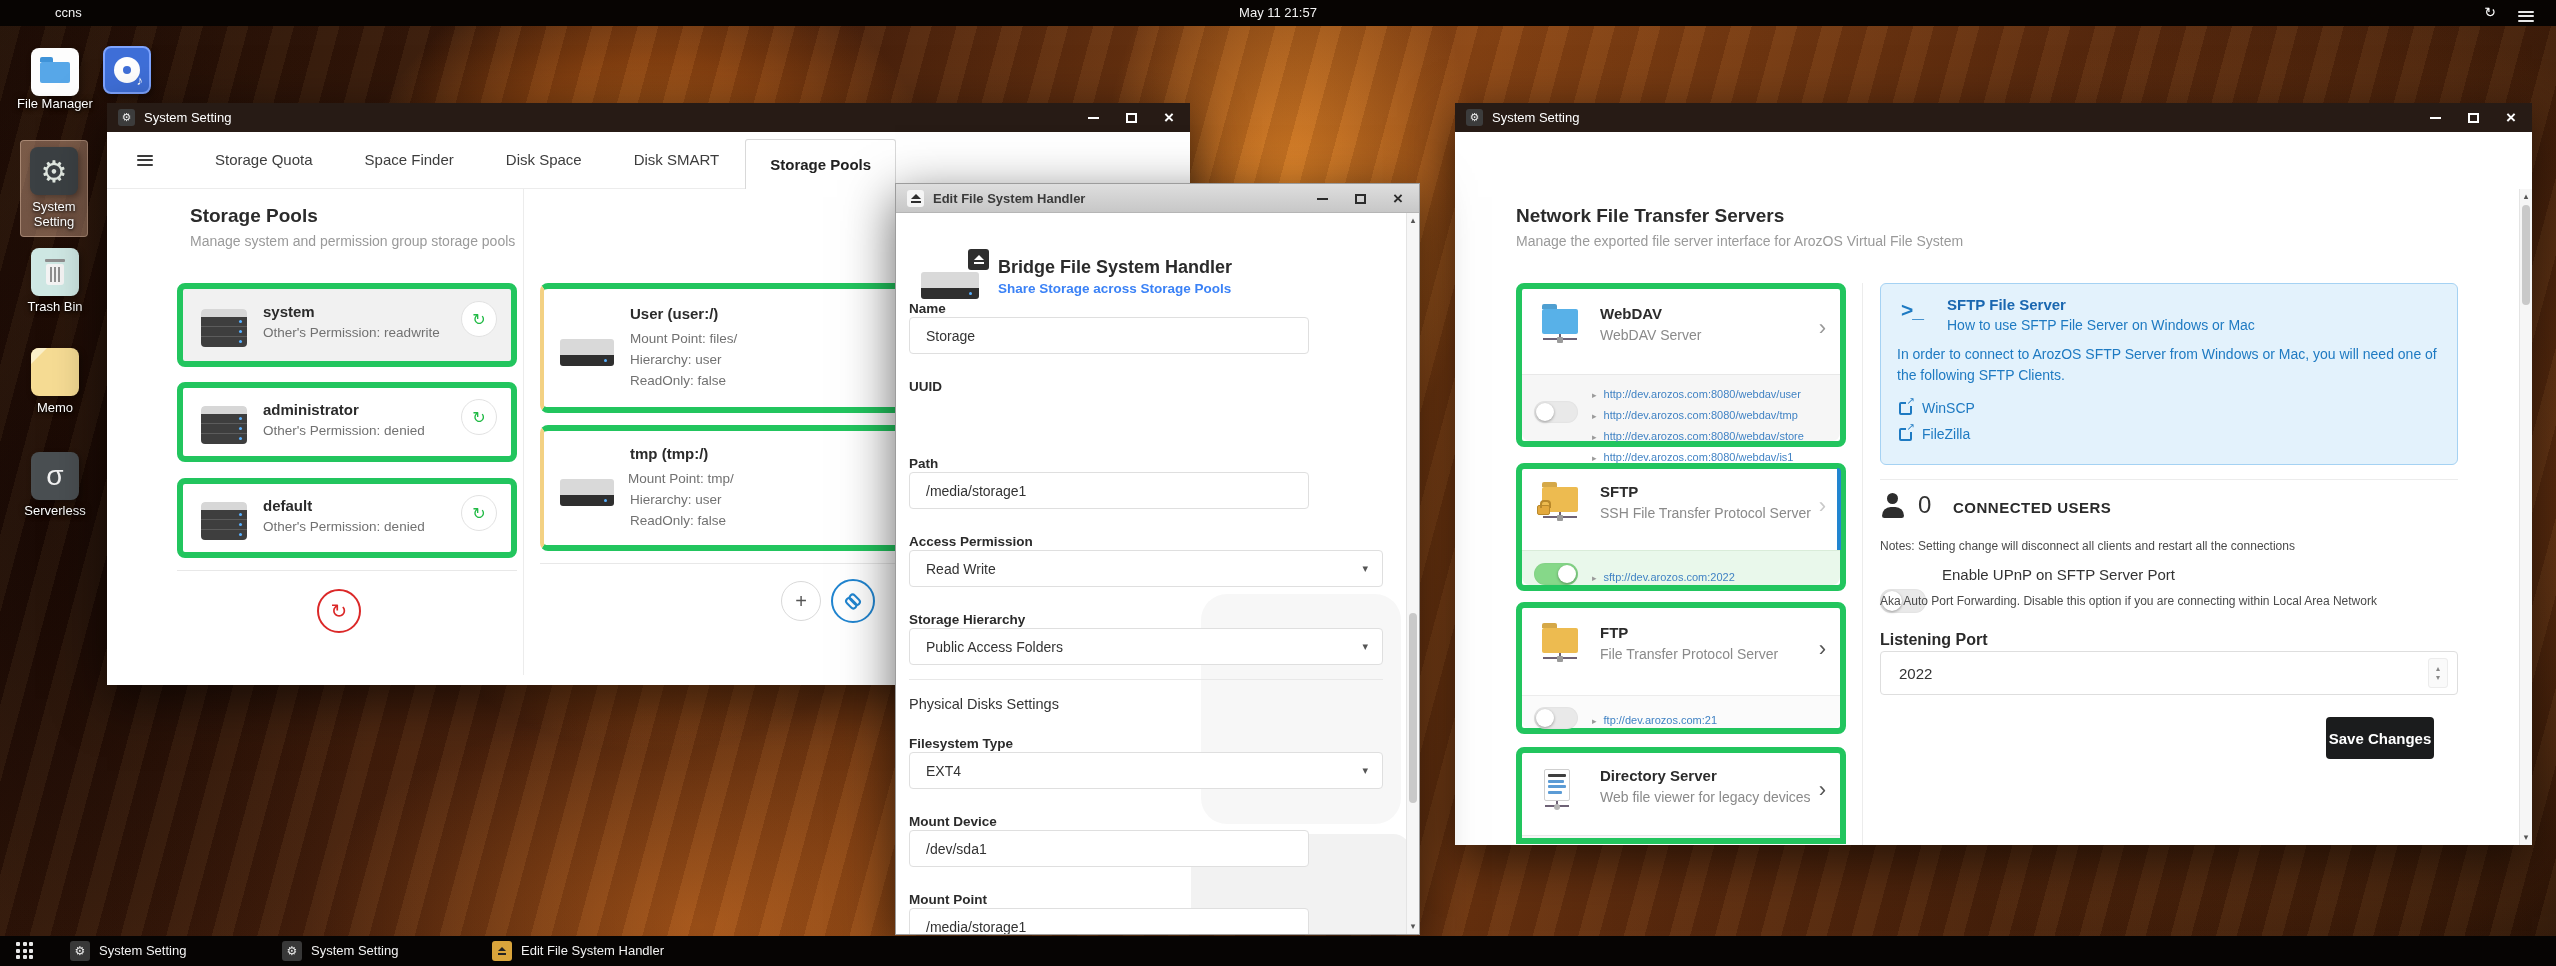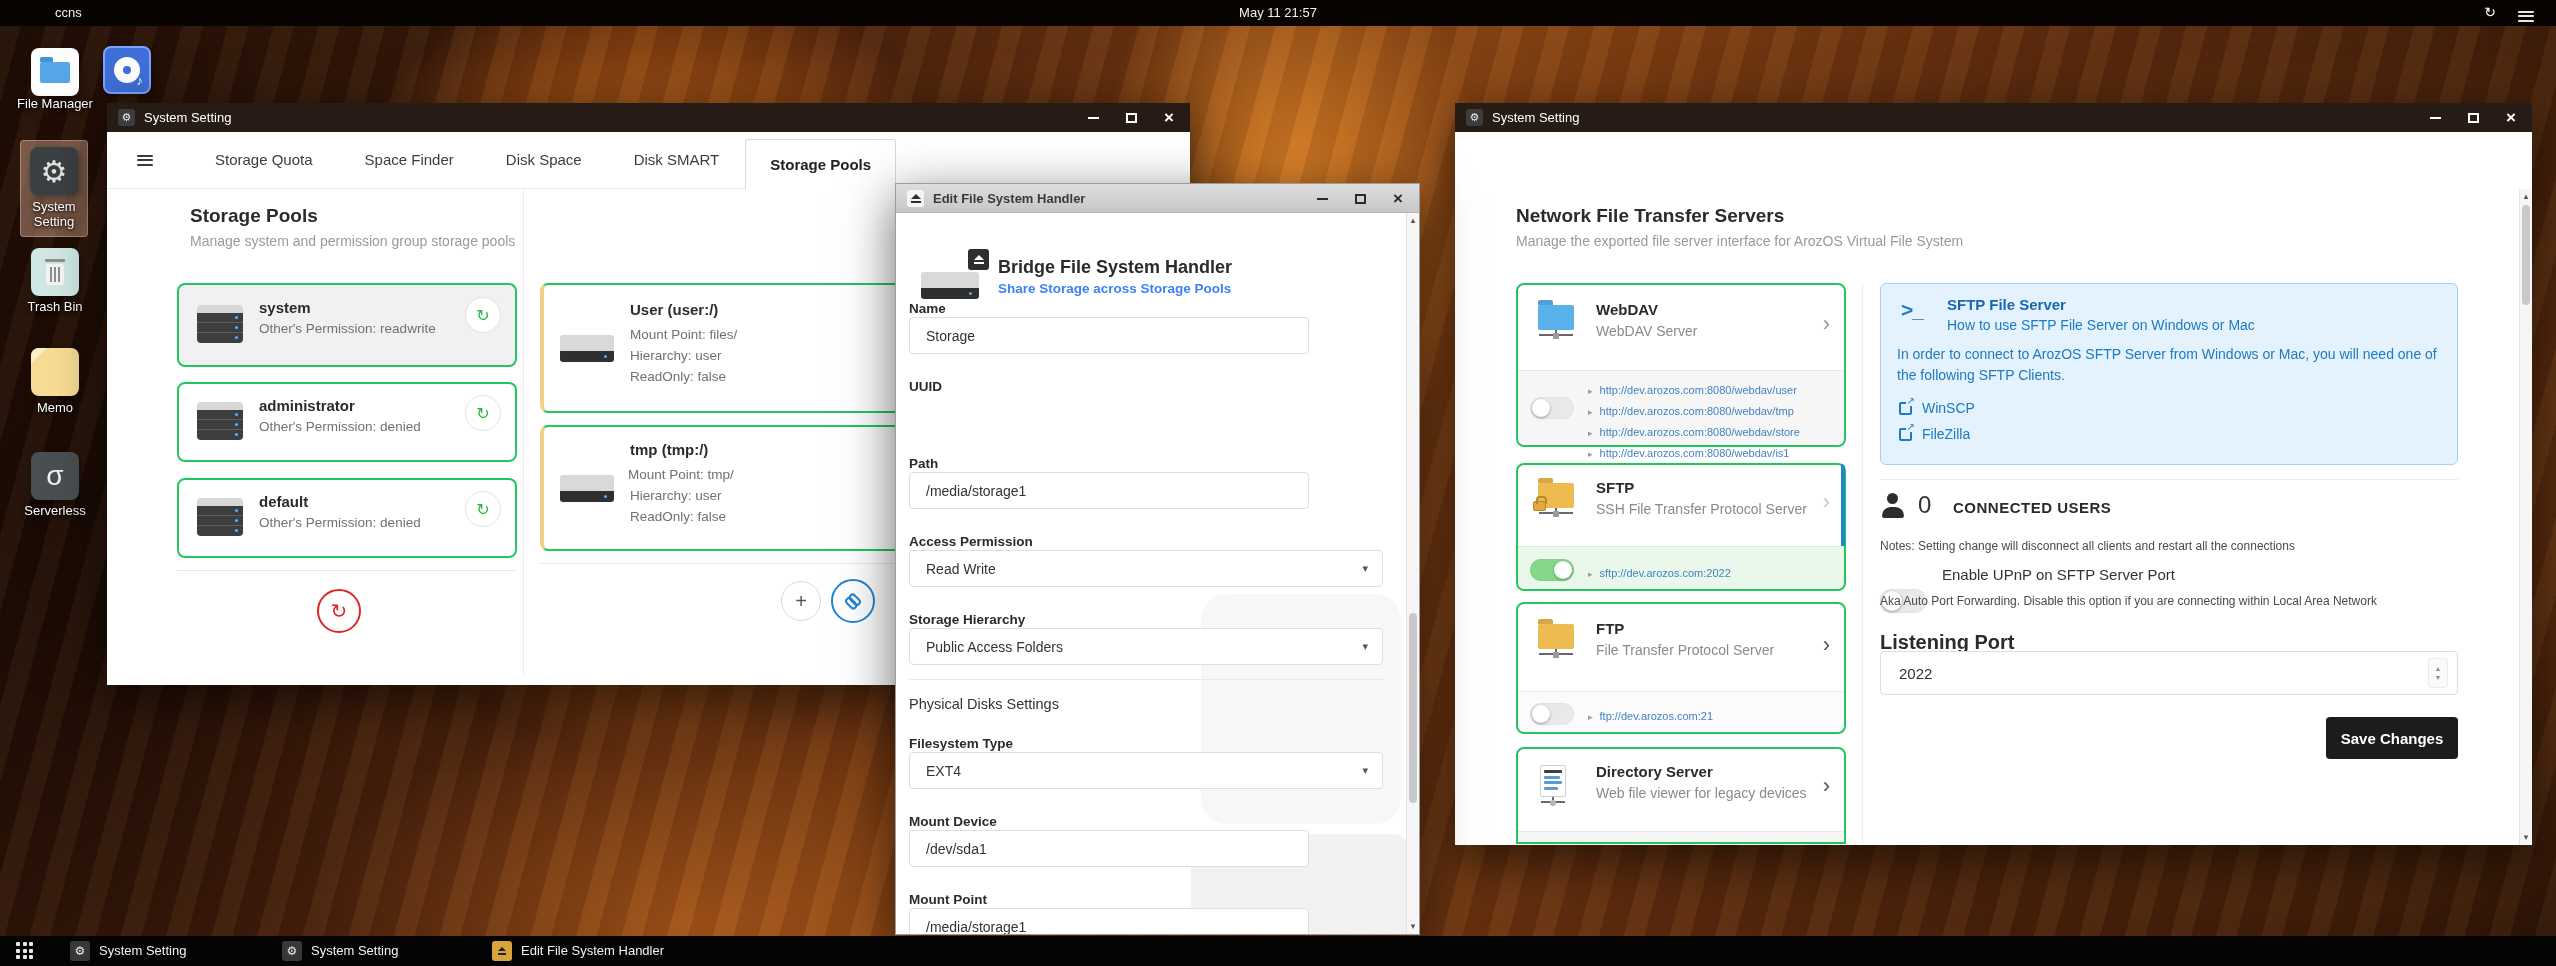--- a/index.html
+++ b/index.html
@@ -67,21 +67,21 @@
   .tabbar{position:absolute;left:0;right:0;top:29px;height:57px;background:#fff;border-bottom:1px solid #ececec;
           display:flex;align-items:flex-end;}
   .tabbar .burger b{background:#3a3a3a;}
   .tab{font-size:15px;color:#3d3d3d;padding:0 26px;line-height:56px;white-space:nowrap;}
   .tab.active{border:1px solid #d9d9d9;border-bottom:0;border-radius:3px 3px 0 0;font-weight:bold;
           line-height:49px;background:#fff;margin-bottom:-1px;padding:0 24px;color:#222;}
   .content{position:absolute;left:0;right:0;top:86px;bottom:0;background:#fff;overflow:hidden;}
 
   .h2{font-size:19px;font-weight:bold;color:#2b2b2b;}
   .sub{font-size:14px;color:#9a9a9a;}
-  .card{position:absolute;background:#fff;border:2px solid #22c55e;border-radius:8px;}
+  .card{position:absolute;background:#fff;border:6px solid #22c55e;border-radius:8px;}
   .card.selected{background:#f1f1f1;}
   .card.yellowedge{border-left:4px solid #f3d183;}
   .cname{font-size:15px;font-weight:bold;color:#2b2b2b;}
   .cdetail{font-size:13.5px;color:#717171;}
   .vdiv{width:1px;background:#ececec;}
   .hdiv{height:1px;background:#e8e8e8;}
 
   
   .srv{width:46px;border-radius:4px;overflow:hidden;}
   .srv .cap{height:8px;background:#d7d7d7;border-radius:4px 4px 0 0;}
@@ -556,30 +556,30 @@
       <div class="abs" style="left:463px;top:302px;font-size:24px;font-weight:300;color:#333;">0</div>
       <div class="abs" style="left:498px;top:310px;font-size:15px;font-weight:bold;color:#2a2a2a;letter-spacing:.5px;">CONNECTED USERS</div>
       <div class="abs" style="left:425px;top:350px;font-size:12px;color:#4a4a4a;">Notes: Setting change will disconnect all clients and restart all the connections</div>
 
       <div class="toggle abs" style="left:425px;top:374px;width:46px;height:24px;">
           <i style="width:20px;height:20px;"></i>
         </div>
       <div class="abs" style="left:487px;top:377px;font-size:15px;color:#333;">Enable UPnP on SFTP Server Port</div>
       <div class="abs" style="left:425px;top:405px;font-size:12px;color:#4a4a4a;">Aka Auto Port Forwarding. Disable this option if you are connecting within Local Area Network</div>
 
-      <div class="abs flabel" style="left:425px;top:442px;font-size:20px;">Listening Port</div>
+      <div class="abs flabel" style="left:425px;top:442px;font-size:16px;">Listening Port</div>
       <div class="abs" style="left:425px;top:462px;width:578px;height:44px;border:1px solid #dedede;border-radius:4px;background:#fff;">
         <input style="position: absolute; left: 0px; top: 0px; width: 100%; height: 100%; border: 0px; outline: none; font-size: 15px; color: rgb(51, 51, 51); padding: 0px 18px; font-family: inherit; background: transparent;" value="2022">
         <div class="spin">
           <span>▴</span>
           <span>▾</span>
         </div>
       </div>
 
-      <div class="abs savebtn" style="left:871px;top:528px;width:132px;height:42px;">Save Changes</div>
+      <div class="abs savebtn" style="left:871px;top:528px;width:108px;height:42px;">Save Changes</div>
 
       <div class="vscroll">
         <div class="arr" style="top:2px;">▴</div>
         <div class="thumb" style="top:16px;height:100px;"></div>
         <div class="arr" style="bottom:2px;">▾</div>
       </div>
     </div>
   </div>
 
   <div class="abs taskbar">

